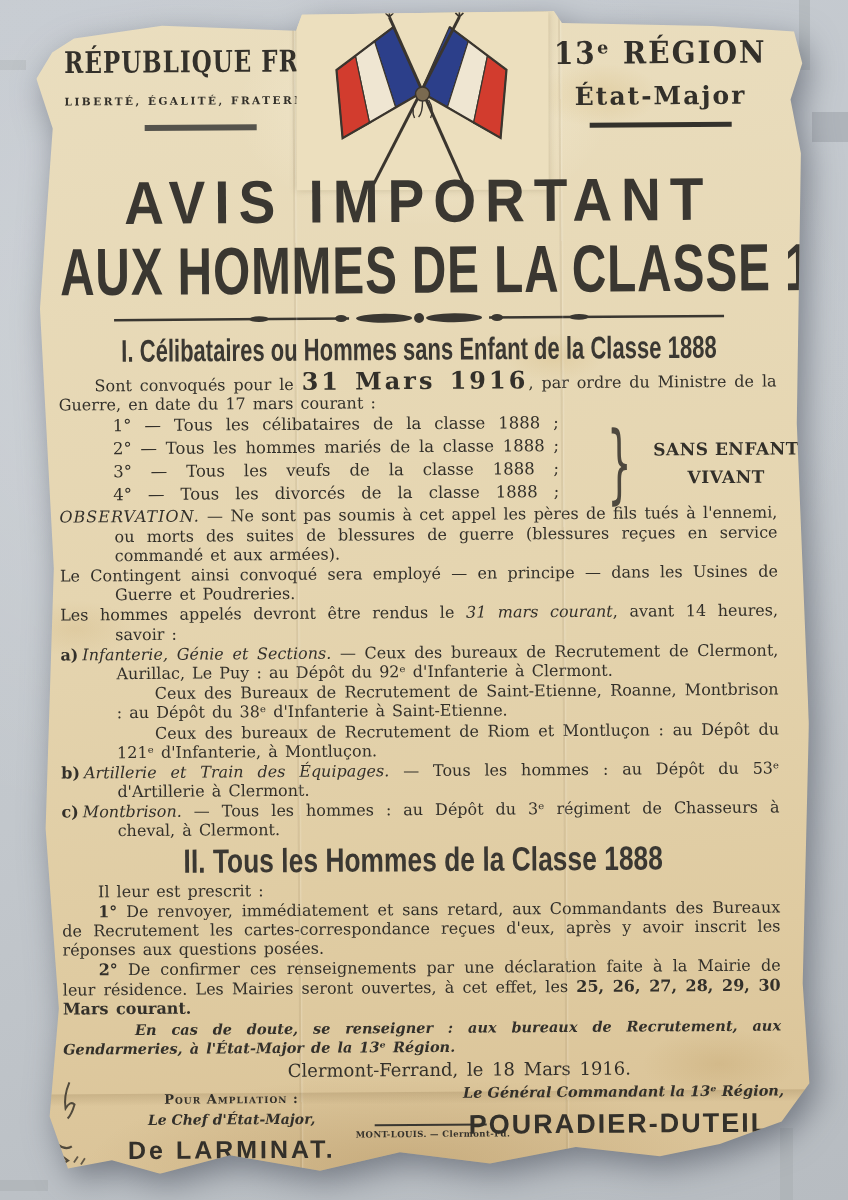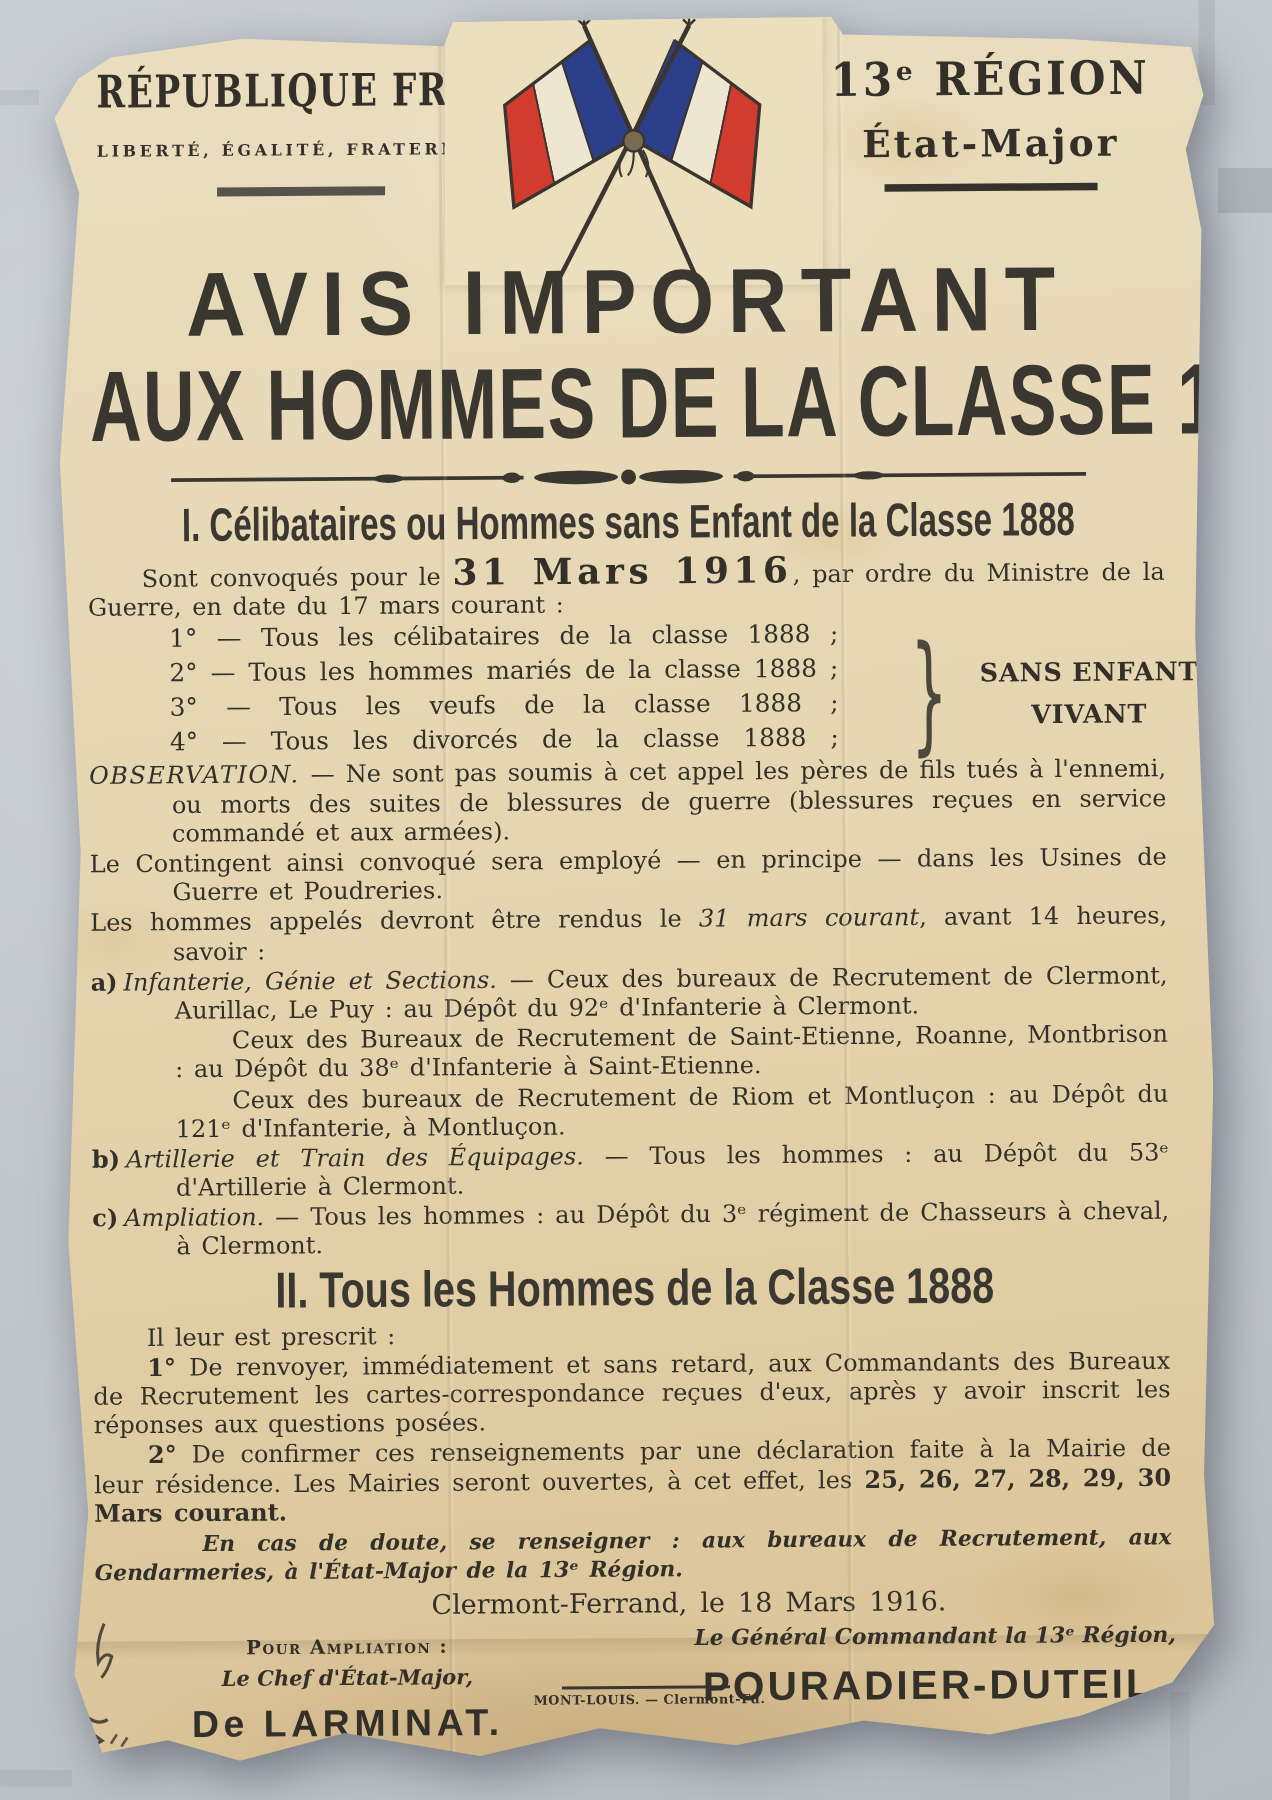--- a/index.html
+++ b/index.html
@@ -187,21 +187,21 @@
     <p class="para hang"><span>Les hommes appelés devront être rendus le </span><em>31 mars courant</em><span>, avant 14 heures, savoir :</span></p>
 
     <p class="para pt"><b class="pt-letter">a)</b><em class="pt-lead">Infanterie, Génie et Sections.</em><span> — Ceux des bureaux de Recrutement de Clermont, Aurillac, Le Puy : au Dépôt du 92ᵉ d'Infanterie à Clermont.</span></p>
 
     <p class="para pt-sub">Ceux des Bureaux de Recrutement de Saint-Etienne, Roanne, Montbrison : au Dépôt du 38ᵉ d'Infanterie à Saint-Etienne.</p>
 
     <p class="para pt-sub">Ceux des bureaux de Recrutement de Riom et Montluçon : au Dépôt du 121ᵉ d'Infanterie, à Montluçon.</p>
 
     <p class="para pt"><b class="pt-letter">b)</b><em class="pt-lead">Artillerie et Train des Équipages.</em><span> — Tous les hommes : au Dépôt du 53ᵉ d'Artillerie à Clermont.</span></p>
 
-    <p class="para pt"><b class="pt-letter">c)</b><em class="pt-lead">Ampliation.</em><span> — Tous les hommes : au Dépôt du 3ᵉ régiment de Chasseurs à cheval, à Clermont.</span></p>
+    <p class="para pt"><b class="pt-letter">c)</b><em class="pt-lead">Montbrison.</em><span> — Tous les hommes : au Dépôt du 3ᵉ régiment de Chasseurs à cheval, à Clermont.</span></p>
 
     <div class="sec-head">
       <span class="sh2">II. Tous les Hommes de la Classe 1888</span>
     </div>
 
     <p class="para prescrit">Il leur est prescrit :</p>
 
     <p class="para np"><b>1°</b><span> De renvoyer, immédiatement et sans retard, aux Commandants des Bureaux de Recrutement les cartes-correspondance reçues d'eux, après y avoir inscrit les réponses aux questions posées.</span></p>
 
     <p class="para np"><b>2°</b><span> De confirmer ces renseignements par une déclaration faite à la Mairie de leur résidence. Les Mairies seront ouvertes, à cet effet, les </span><b>25, 26, 27, 28, 29, 30 Mars courant.</b></p>

